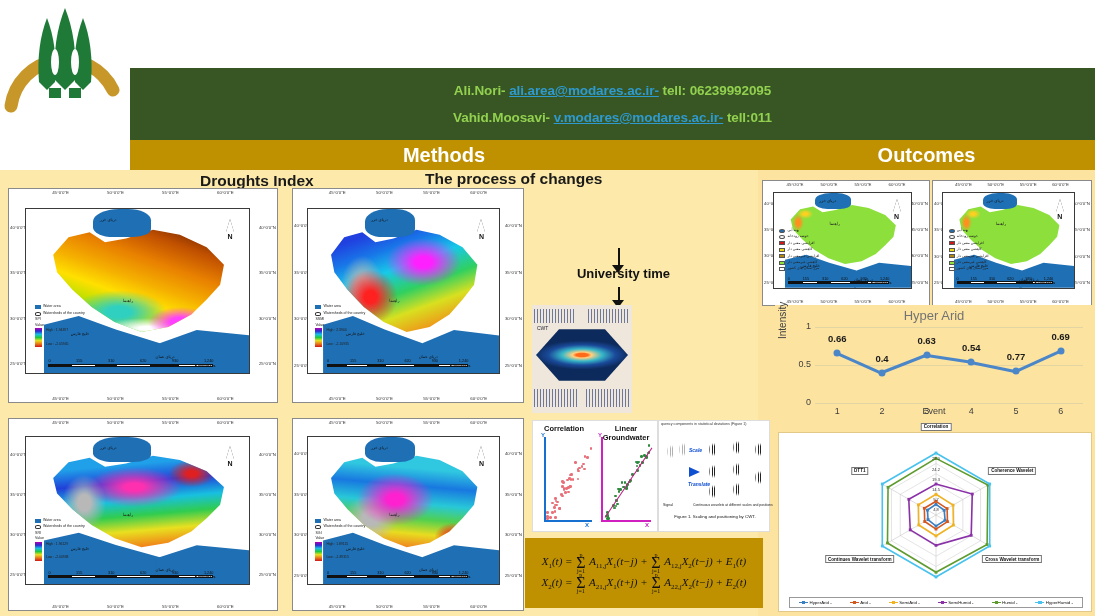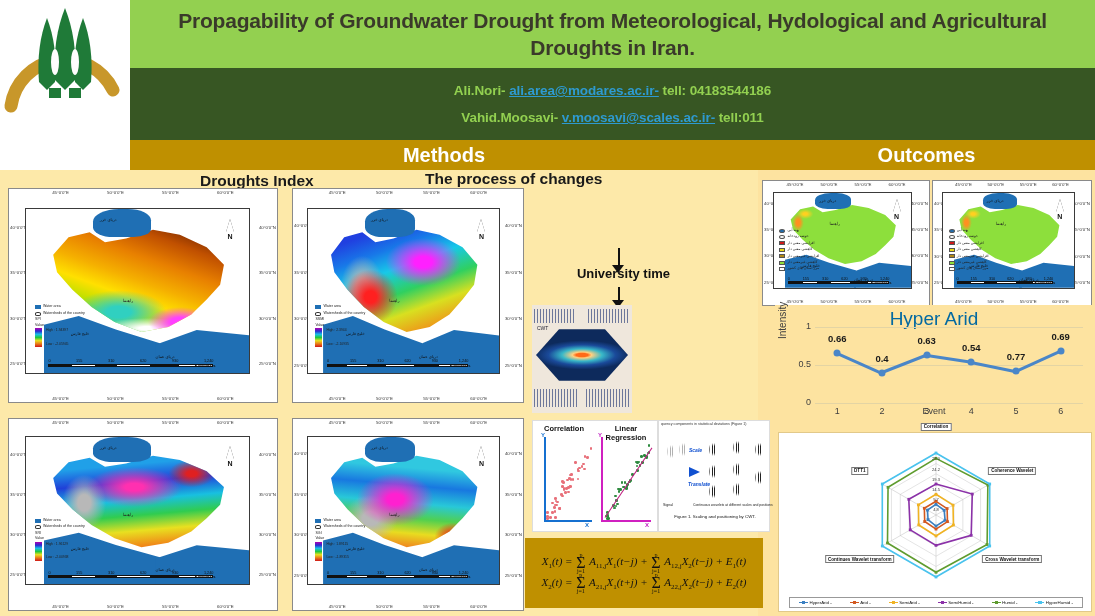--- a/index.html
+++ b/index.html
@@ -177,21 +177,21 @@
   .eq sub { font-size:7px; font-style:normal; }
   .sig { display:inline-block; position:relative; font-size:16px; font-style:normal;
     vertical-align:middle; line-height:10px; padding:0 1px; }
   .sig .top { position:absolute; top:-8px; left:50%; transform:translateX(-50%); font-size:6px; }
   .sig .bot { position:absolute; bottom:-8px; left:50%; transform:translateX(-50%); font-size:6px; }
 
   
   .line-chart { position:absolute; left:775px; top:305px; width:318px; height:122px;
     background:#fde3a0; }
   .lc-title { position:absolute; top:3px; left:0; width:100%; text-align:center;
-    font-size:19px; color:#0369a1; }
+    font-size:13px; color:#737373; }
   .lc-ylab { position:absolute; left:2px; top:34px; font-size:10px; color:#404040;
     transform:rotate(-90deg); transform-origin:left top; white-space:nowrap; }
   .lc-ytick { position:absolute; left:22px; font-size:9px; color:#404040; width:14px; text-align:right; }
   .lc-grid { position:absolute; left:40px; height:1px; background:#e3d4a4; width:268px; }
   .lc-pt { position:absolute; width:7px; height:7px; border-radius:50%; background:#4a86c8;
     transform:translate(-50%,-50%); }
   .lc-seg { position:absolute; height:2.6px; background:#4a86c8; transform-origin:left center; }
   .lc-val { position:absolute; font-size:9.5px; font-weight:bold; color:#1a1a1a;
     transform:translate(-50%,0); white-space:nowrap; }
   .lc-xtick { position:absolute; top:101px; font-size:9px; color:#404040;
@@ -229,33 +229,30 @@
         <g fill="#fdfdfd">
           <ellipse cx="52" cy="60" rx="4" ry="13"></ellipse>
           <ellipse cx="72" cy="60" rx="4" ry="13"></ellipse>
         </g>
         <rect x="46" y="86" width="12" height="10" fill="#1f7a38"></rect>
         <rect x="66" y="86" width="12" height="10" fill="#1f7a38"></rect>
       </svg>
     </div>
   </div>
 
-  <div class="title-band">
-    <h1>Propagability of Groundwater Drought from Meteorological, Hydological and Agricultural Droughts in Iran.</h1>
-  </div>
 
   <div class="contact-band">
     <div class="contact-line">
       <span>Ali.Nori-</span>
       <a href="#">ali.area@modares.ac.ir-</a>
-      <span>tell: 04183544186</span>
+      <span>tell: 06239992095</span>
     </div>
     <div class="contact-line">
       <span>Vahid.Moosavi-</span>
-      <a href="#">v.moosavi@scales.ac.ir-</a>
+      <a href="#">v.modares@modares.ac.ir-</a>
       <span>tell:011</span>
     </div>
   </div>
 
   <div class="lbar"></div>
   <div class="banner banner-outcomes">Outcomes</div>
   <div class="banner banner-methods">Methods</div>
 
   <div class="methods-panel"></div>
   <div class="outcomes-panel"></div>
@@ -738,21 +735,21 @@
     <div class="wav-core cwt-core" style="left:4px;top:22px;width:92px;height:56px;
          clip-path:polygon(0 50%,25% 4%,75% 4%,100% 50%,75% 96%,25% 96%);"></div>
     <div class="cwt-sig" style="left:2px;top:84px;width:44px;height:18px;"></div>
     <div class="cwt-sig" style="left:54px;top:84px;width:44px;height:18px;"></div>
     <div class="wav-cap" style="left:5px;top:20px;">CWT</div>
   </div>
 
 
   <div class="corr-card">
     <div class="cc-title" style="left:2px;width:58px;">Correlation</div>
-    <div class="cc-title" style="left:62px;width:62px;">Linear Regression</div>
+    <div class="cc-title" style="left:62px;width:62px;">Linear Groundwater</div>
     <div class="axisv" style="left:11px;top:16px;height:84px;"></div>
     <div class="axish" style="left:11px;top:99px;width:48px;"></div>
     <div class="axisv pk" style="left:68px;top:16px;height:84px;"></div>
     <div class="axish pk" style="left:68px;top:99px;width:50px;"></div>
     <div class="axlab" style="left:8px;top:11px;color:#1570d0;">Y</div>
     <div class="axlab" style="left:52px;top:101px;color:#1570d0;">X</div>
     <div class="axlab" style="left:65px;top:11px;color:#c020c0;">Y</div>
     <div class="axlab" style="left:112px;top:101px;color:#c020c0;">X</div>
     <div id="scatter-host">
         <div class="dot" style="left: 34.1637px; top: 69.785px; background: rgb(232, 112, 122);"></div>

